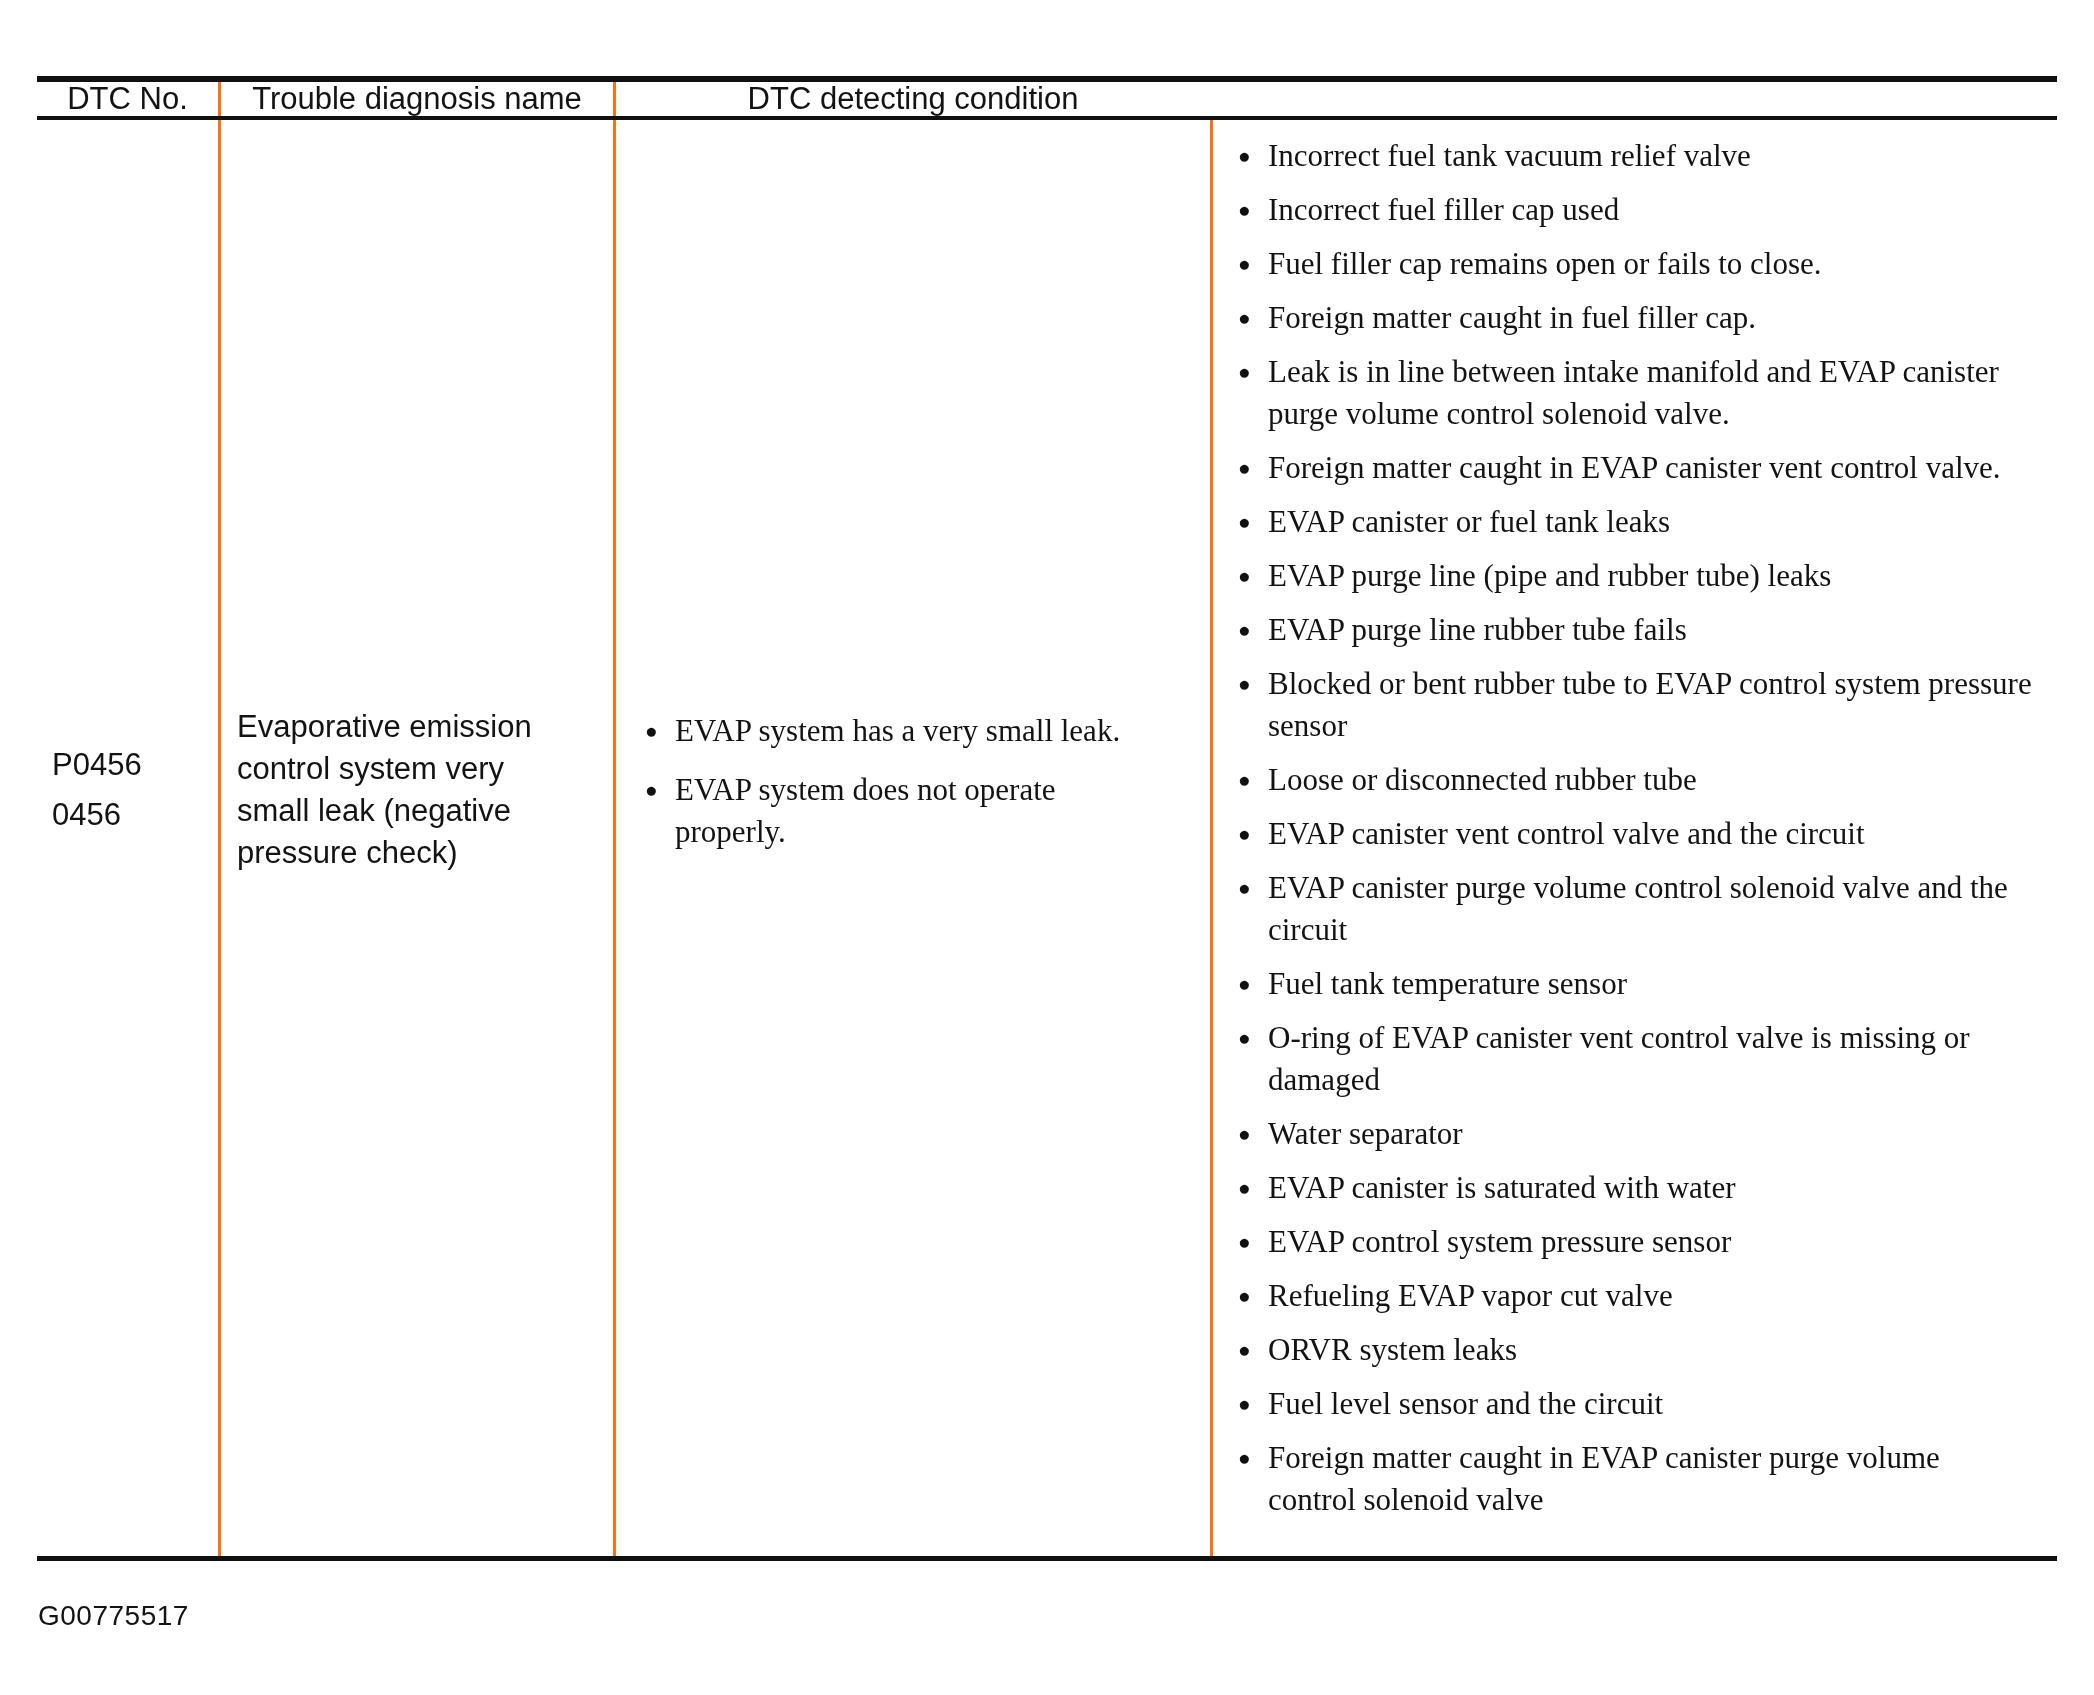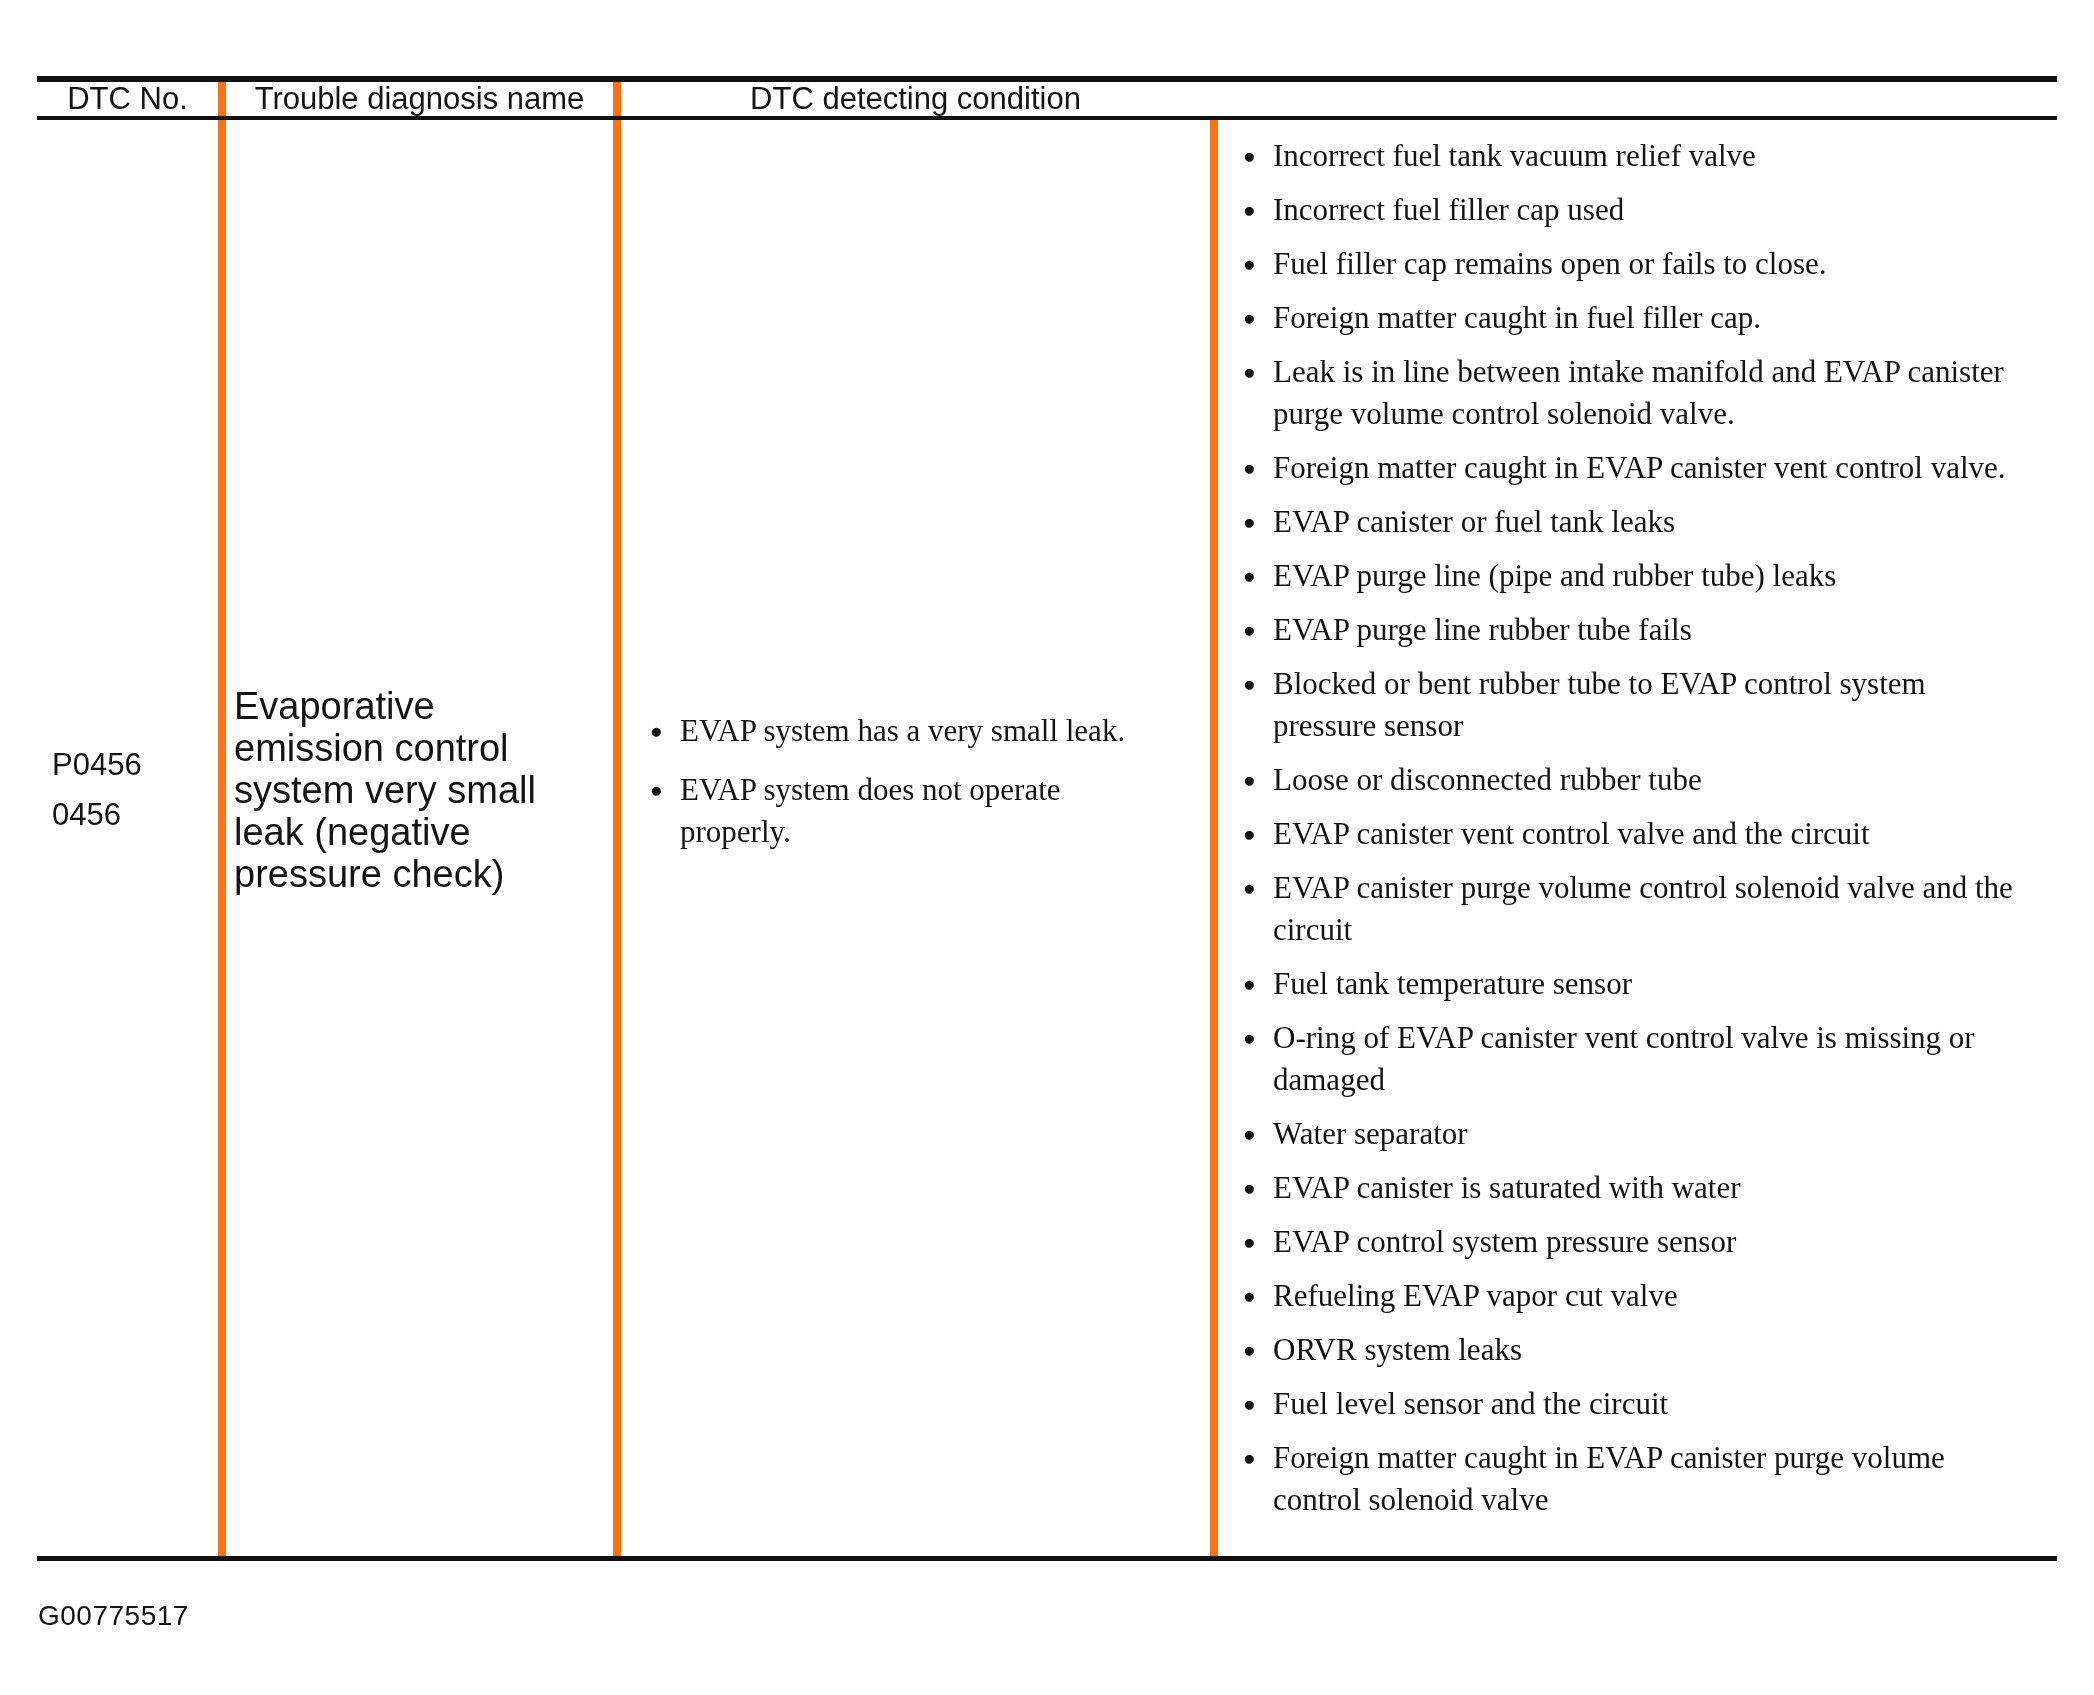--- a/index.html
+++ b/index.html
@@ -27,39 +27,39 @@
   }
   .thead { border-bottom:4px solid #101010; }
   .th {
     height:34px;
     display:flex;
     align-items:center;
     justify-content:center;
     font-size:31px;
     white-space:nowrap;
   }
-  .th + .th, .td + .td { border-left:8px solid #f97316; }
+  .th + .th, .td + .td { border-left:3px solid #f97316; }
 
   .tbody { min-height:1436px; }
   .td { min-height:100%; }
   .td-center {
     display:flex;
     align-items:center;
   }
   .raise { position:relative; top:-48px; }
 
   .dtc-no {
     padding-left:15px;
     font-size:31px;
     line-height:50px;
   }
   .diag {
-    padding-left:8px;
+    padding-left:16px;
     padding-right:44px;
-    font-size:38px;
+    font-size:31px;
     line-height:42px;
   }
 
   ul.blist { list-style:none; }
   .cond-list { padding:0 58px 0 29px; }
   .cond-list li {
     display:flex;
     margin-bottom:17px;
     font-size:31px;
     line-height:42px;

